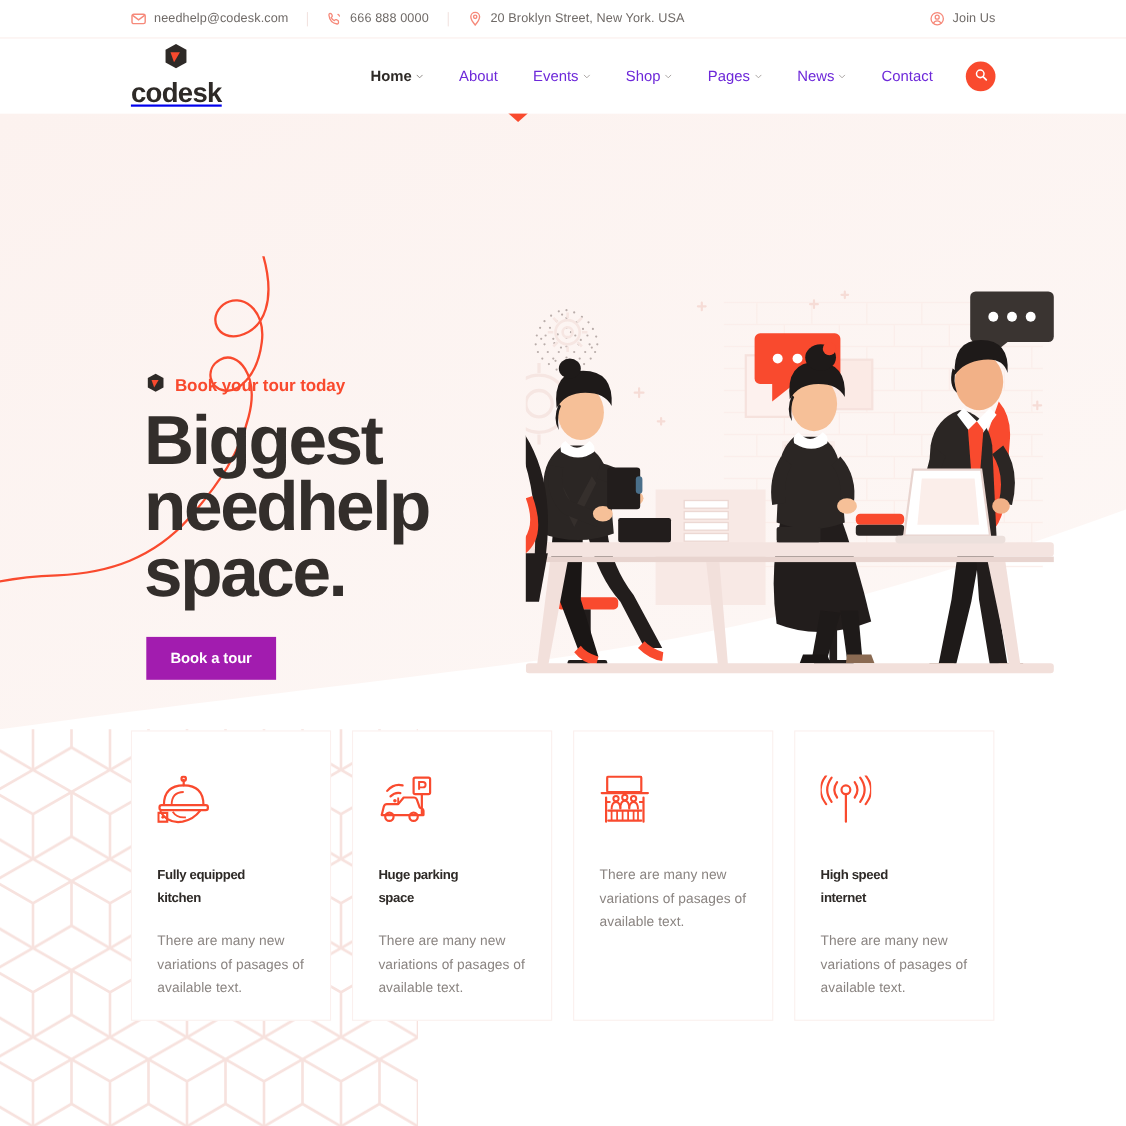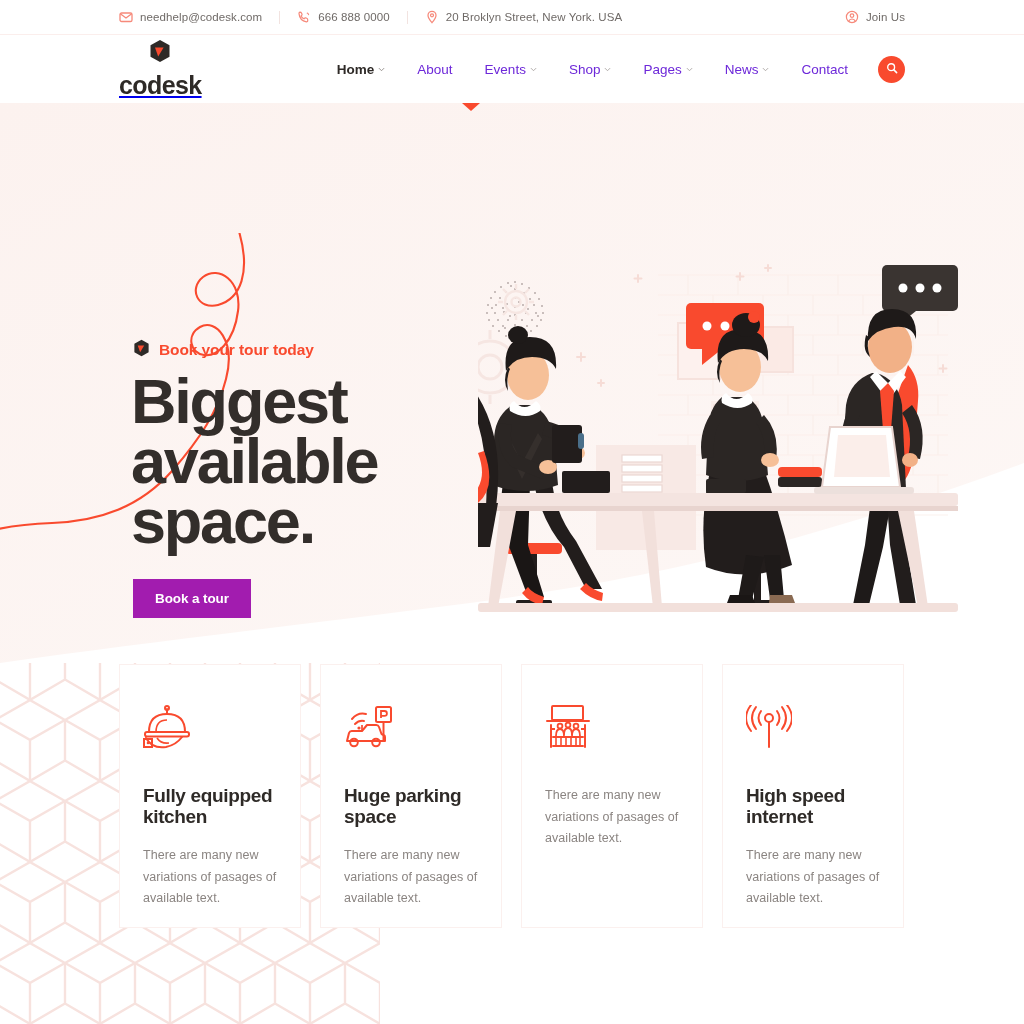--- a/index.html
+++ b/index.html
@@ -135,21 +135,21 @@
   .card{
     width:182px; flex:none;
     background:#ffffff;
     border:1px solid #fbf0ee;
     padding:40px 23px 34px 23px;
     height:264px;
   }
   .card-icon{ height:46px; margin-bottom:34px; }
   .card-icon svg{ display:block; }
   .card-title{
-    font-size:19px; font-weight:700; line-height:21px;
+    font-size:12px; font-weight:700; line-height:21px;
     color:#2e2a27; letter-spacing:-.35px;
     margin-bottom:18px;
   }
   .card-desc{
     font-size:12.5px; line-height:21.5px; color:#8a8481;
     letter-spacing:.05px;
   }
 </style>
 </head>
 <body>
@@ -559,21 +559,21 @@
         <svg width="17" height="18" viewBox="0 0 22 24">
           <path d="M11 1 L20.5 6.2 V17.8 L11 23 L1.5 17.8 V6.2 Z" fill="#2e2a27"></path>
           <path d="M6 8.6 L14.6 8.6 L9.2 17.6 Z" fill="#f94a2e"></path>
         </svg>
       </span>
       <span class="eyebrow-text">Book your tour today</span>
     </div>
 
     <h1 class="hero-h1">
       <span>Biggest</span><br>
-      <span>available</span><br>
+      <span>needhelp</span><br>
       <span>space.</span>
     </h1>
 
     <button class="hero-cta">Book a tour</button>
   </div>
 </section>
 
 <section class="features">
 
   <svg class="hexpattern" viewBox="0 0 420 420">

